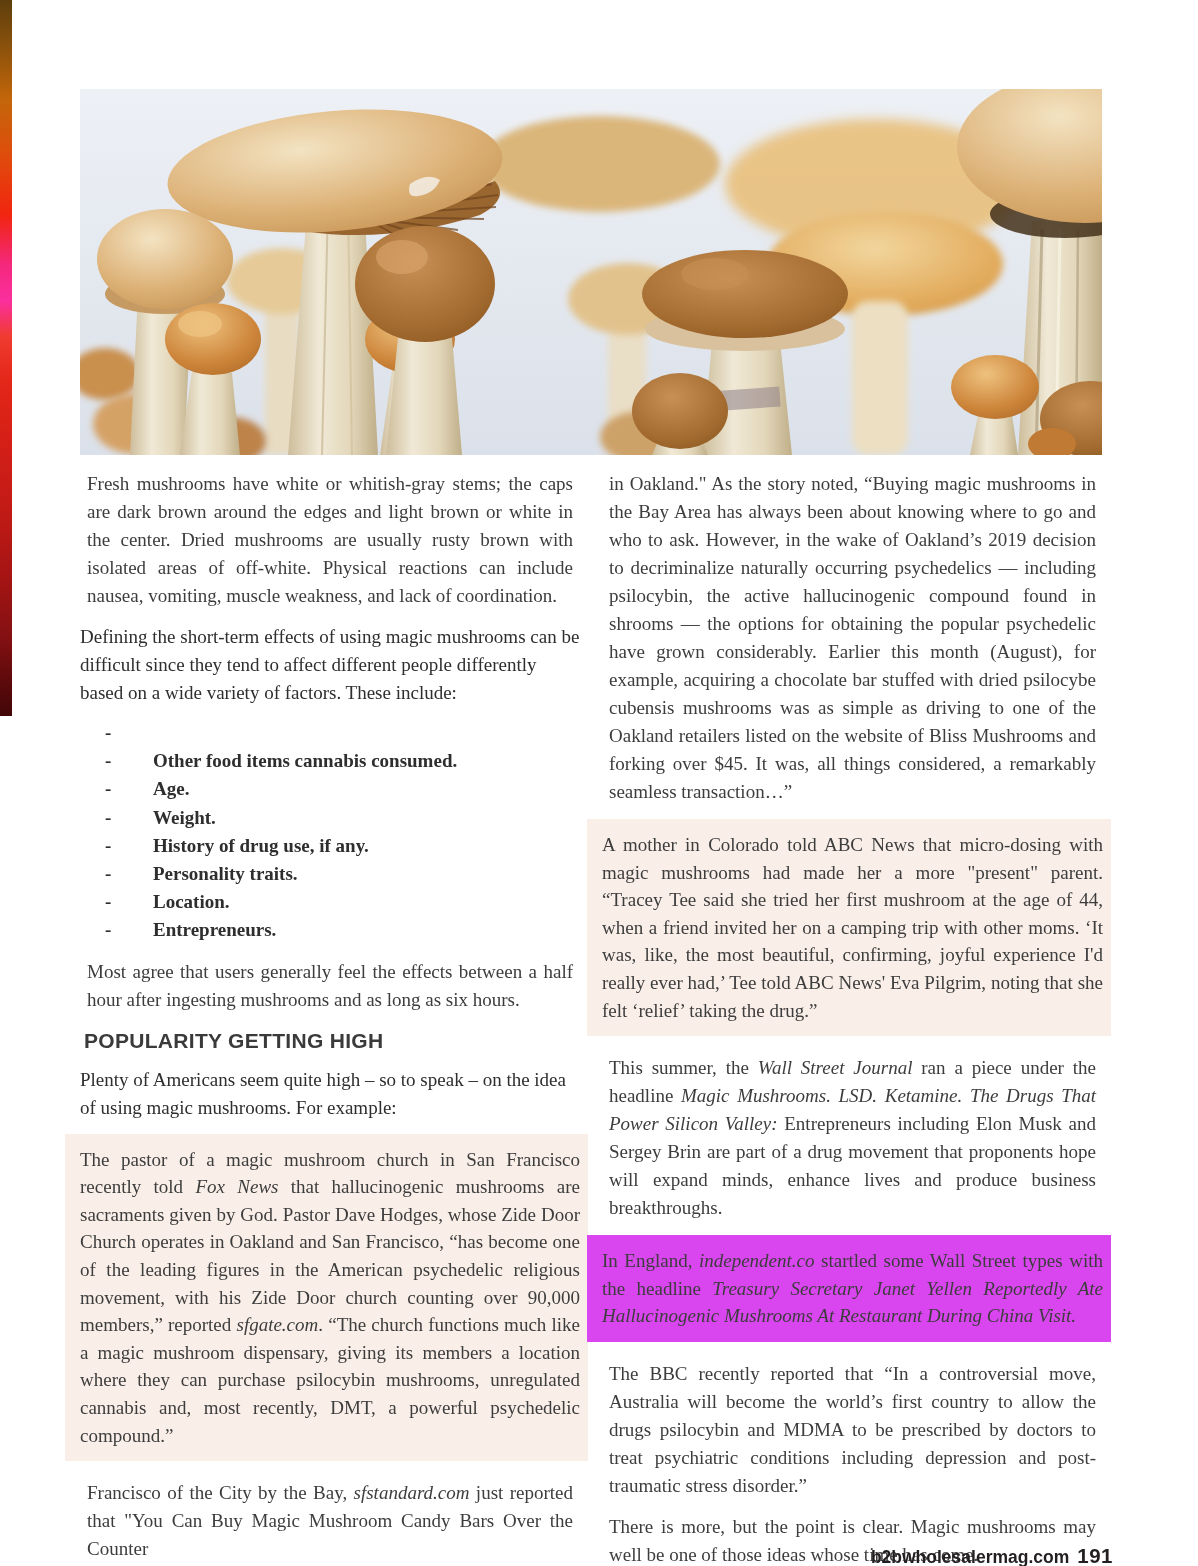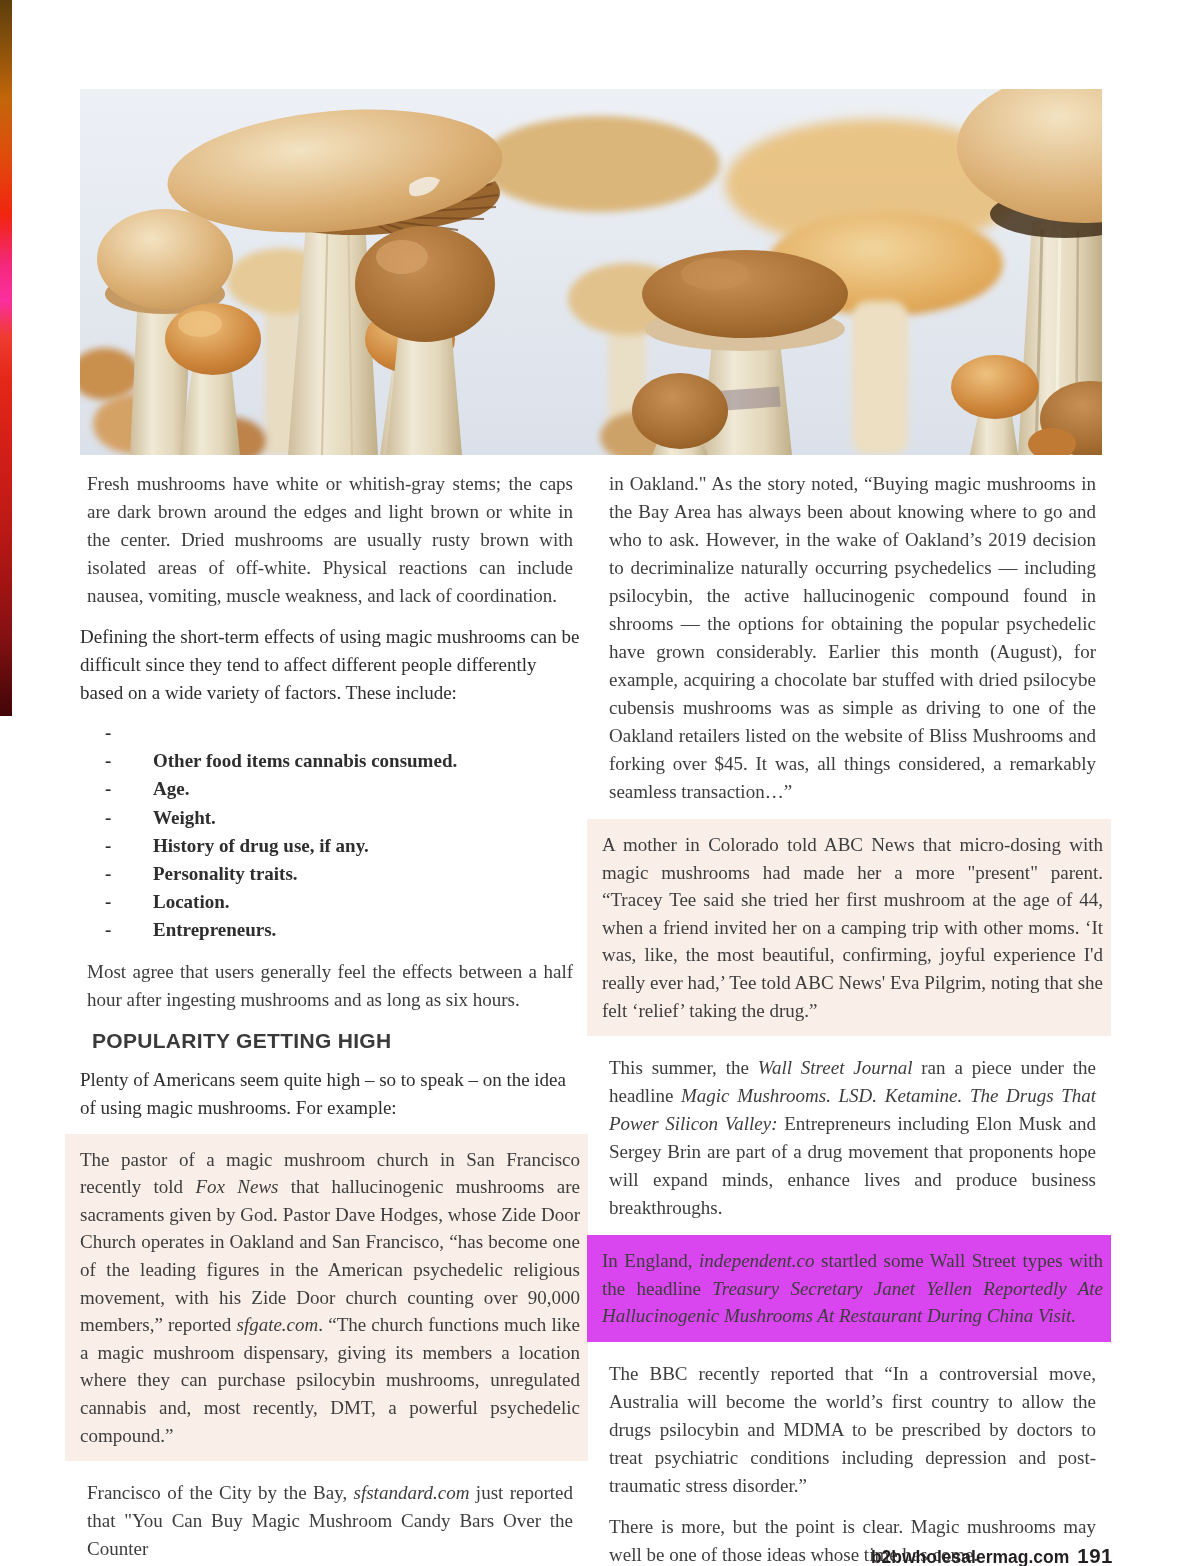--- a/index.html
+++ b/index.html
@@ -12,21 +12,21 @@
   .col-left{left:80px;width:500px;}
   .col-right{left:602px;width:501px;}
   .para{margin:0 7px 13px;text-align:justify;}
   .bold-intro{font-weight:normal;color:#2e2e2e;text-align:left;margin:11px 0 12px;}
   .it{font-style:italic;}
   .highlight{padding:12px 8px 12px 15px;margin:0 -8px 18px -15px;line-height:27.6px;}
   .dash-list{list-style:none;margin:0 0 13px;padding:0;font-weight:bold;color:#2e2e2e;}
   .dash-list li{display:flex;line-height:28.2px;}
   .dash-list .marker{margin-left:25px;width:48px;flex:none;}
   .sec-heading{font-family:"Liberation Sans", sans-serif;font-size:21px;font-weight:700;
-               color:#3a3a3a;letter-spacing:.3px;margin:7px 12px 10px;}
+               color:#3a3a3a;letter-spacing:.3px;margin:7px 4px 10px;}
   .page-footer{position:absolute;right:85px;top:1544px;display:flex;align-items:baseline;gap:8px;
                font-family:"Liberation Sans", sans-serif;color:#231f20;}
   .site{font-size:17.5px;font-weight:700;}
   .pagenum{font-size:20.5px;font-weight:800;letter-spacing:.5px;}
 </style>
 </head>
 <body>
 
 <div class="page">
 

